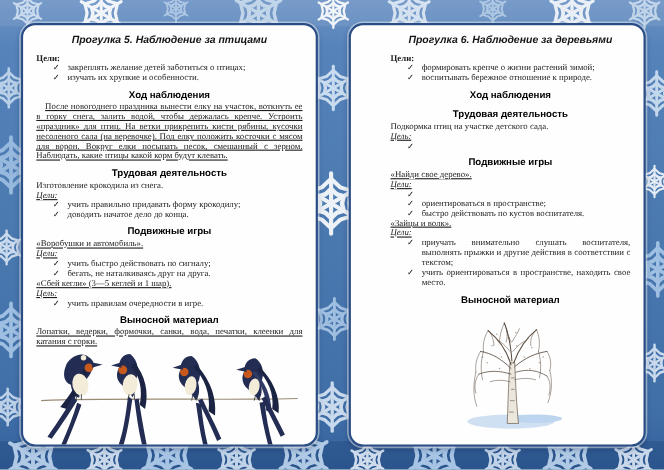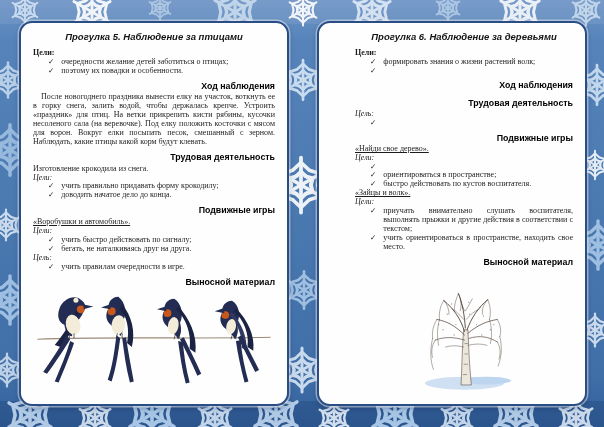--- a/index.html
+++ b/index.html
@@ -13,26 +13,26 @@
     position:absolute;top:21px;width:270px;height:385px;box-sizing:border-box;
     background:#fefefe;border:2px solid #2a4d85;border-radius:13px;
     box-shadow:0 0 0 1.5px rgba(255,255,255,.45),0 2px 5px rgba(10,30,70,.35);
     padding:6px 12px 7px 12px;display:flex;flex-direction:column;overflow:hidden;
   }
   .page-left{left:19px;}
   .page-right{left:317px;padding-left:36px;}
   .ttl{font-family:"Liberation Sans",sans-serif;font-weight:bold;font-style:italic;
        font-size:9.5px;line-height:1.25;text-align:center;color:#141414;margin:2px 0 6px 0;}
   .h{font-family:"Liberation Sans",sans-serif;font-weight:bold;font-size:8.8px;
-     line-height:1.2;text-align:right;color:#000;margin:5px 0 2px 0;}
+     line-height:1.2;text-align:center;color:#000;margin:5px 0 2px 0;}
   .b{font-size:8px;line-height:1.12;color:#1c1c1c;}
-  .p{text-align:justify;}
+  .p{text-align:justify;text-decoration:underline;}
   .ind{text-indent:8px;}
   .lbl-b{font-weight:bold;}
-  .lbl-i{font-style:italic;}
+  .lbl-i{font-style:italic;text-decoration:underline;}
   .game{text-decoration:underline;}
   .ci{display:flex;gap:7px;padding-left:15px;}
   .ck{font-family:"DejaVu Sans",sans-serif;font-size:7.5px;color:#222;flex:0 0 auto;}
   .itxt{flex:1;text-align:justify;}
   .fig{margin-top:auto;display:flex;justify-content:center;align-items:flex-end;}
 </style>
 </head>
 <body>
 
 <div class="stage">
@@ -97,25 +97,25 @@
       <use href="#flk" transform="translate(576,418) scale(1.7)" stroke="#dbe7f4" opacity=".9"></use>
     </g>
   </svg>
 
   <div class="page page-left">
     <div class="ttl">Прогулка 5. Наблюдение за птицами</div>
 
     <div class="b lbl-b">Цели:</div>
     <div class="ci b">
       <span class="ck">✓</span>
-      <span class="itxt">очередности желание детей заботиться о птицах;</span>
-    </div>
-    <div class="ci b">
-      <span class="ck">✓</span>
-      <span class="itxt">поэтому их повадки и особенности.</span>
+      <span class="itxt">закреплять желание детей заботиться о птицах;</span>
+    </div>
+    <div class="ci b">
+      <span class="ck">✓</span>
+      <span class="itxt">изучать их хрупкие и особенности.</span>
     </div>
 
     <div class="h">Ход наблюдения</div>
     <div class="b p ind">После новогоднего праздника вынести елку на участок, воткнуть ее в горку снега, залить водой, чтобы держалась крепче. Устроить «праздник» для птиц. На ветки прикрепить кисти рябины, кусочки несоленого сала (на веревочке). Под елку положить косточки с мясом для ворон. Вокруг елки посыпать песок, смешанный с зерном. Наблюдать, какие птицы какой корм будут клевать.</div>
 
     <div class="h">Трудовая деятельность</div>
     <div class="b">Изготовление крокодила из снега.</div>
     <div class="b lbl-i">Цели:</div>
     <div class="ci b">
       <span class="ck">✓</span>
@@ -130,27 +130,29 @@
     <div class="b game">«Воробушки и автомобиль».</div>
     <div class="b lbl-i">Цели:</div>
     <div class="ci b">
       <span class="ck">✓</span>
       <span class="itxt">учить быстро действовать по сигналу;</span>
     </div>
     <div class="ci b">
       <span class="ck">✓</span>
       <span class="itxt">бегать, не наталкиваясь друг на друга.</span>
     </div>
+    <div class="b game">«Сбей кегли» (3—5 кеглей и 1 шар).</div>
     <div class="b lbl-i">Цель:</div>
     <div class="ci b">
       <span class="ck">✓</span>
       <span class="itxt">учить правилам очередности в игре.</span>
     </div>
 
     <div class="h">Выносной материал</div>
+    <div class="b p">Лопатки, ведерки, формочки, санки, вода, печатки, клеенки для катания с горки.</div>
 
     <div class="fig">
       <svg width="244" height="106" viewBox="0 0 250 110" aria-hidden="true">
         <path d="M4 50 C80 47 170 50 246 48" stroke="#9a8a74" stroke-width="1.1" fill="none"></path>
 
         <g>
           <path fill="#232c52" d="M49 9 C54 12 55 17 52 21 C50 27 46 31 43 34 C41 38 40 43 40 47 C36 47 33 42 32 35 C26 33 24 26 27 18 C30 9 42 3 49 9 Z"></path>
           <path fill="#1b2342" d="M44 20 C38 34 32 44 22 56 L28 58 C38 46 44 34 48 24 Z"></path>
           <path fill="#232c52" d="M34 46 C28 58 20 70 10 84 L14 86 C24 72 32 60 38 50 Z"></path>
           <path fill="#232c52" d="M38 52 C34 66 28 80 22 94 L26 95 C32 81 38 66 42 54 Z"></path>
@@ -197,29 +199,31 @@
       </svg>
     </div>
   </div>
 
   <div class="page page-right">
     <div class="ttl">Прогулка 6. Наблюдение за деревьями</div>
 
     <div class="b lbl-b">Цели:</div>
     <div class="ci b">
       <span class="ck">✓</span>
-      <span class="itxt">формировать знания о жизни растений волк;</span>
-    </div>
-    <div class="ci b">
-      <span class="ck">✓</span>
+      <span class="itxt">формировать крепче о жизни растений зимой;</span>
+    </div>
+    <div class="ci b">
+      <span class="ck">✓</span>
+      <span class="itxt">воспитывать бережное отношение к природе.</span>
     </div>
 
     <div class="h">Ход наблюдения</div>
 
     <div class="h">Трудовая деятельность</div>
+    <div class="b">Подкормка птиц на участке детского сада.</div>
     <div class="b lbl-i">Цель:</div>
     <div class="ci b">
       <span class="ck">✓</span>
     </div>
 
     <div class="h">Подвижные игры</div>
     <div class="b game">«Найди свое дерево».</div>
     <div class="b lbl-i">Цели:</div>
     <div class="ci b">
       <span class="ck">✓</span>

